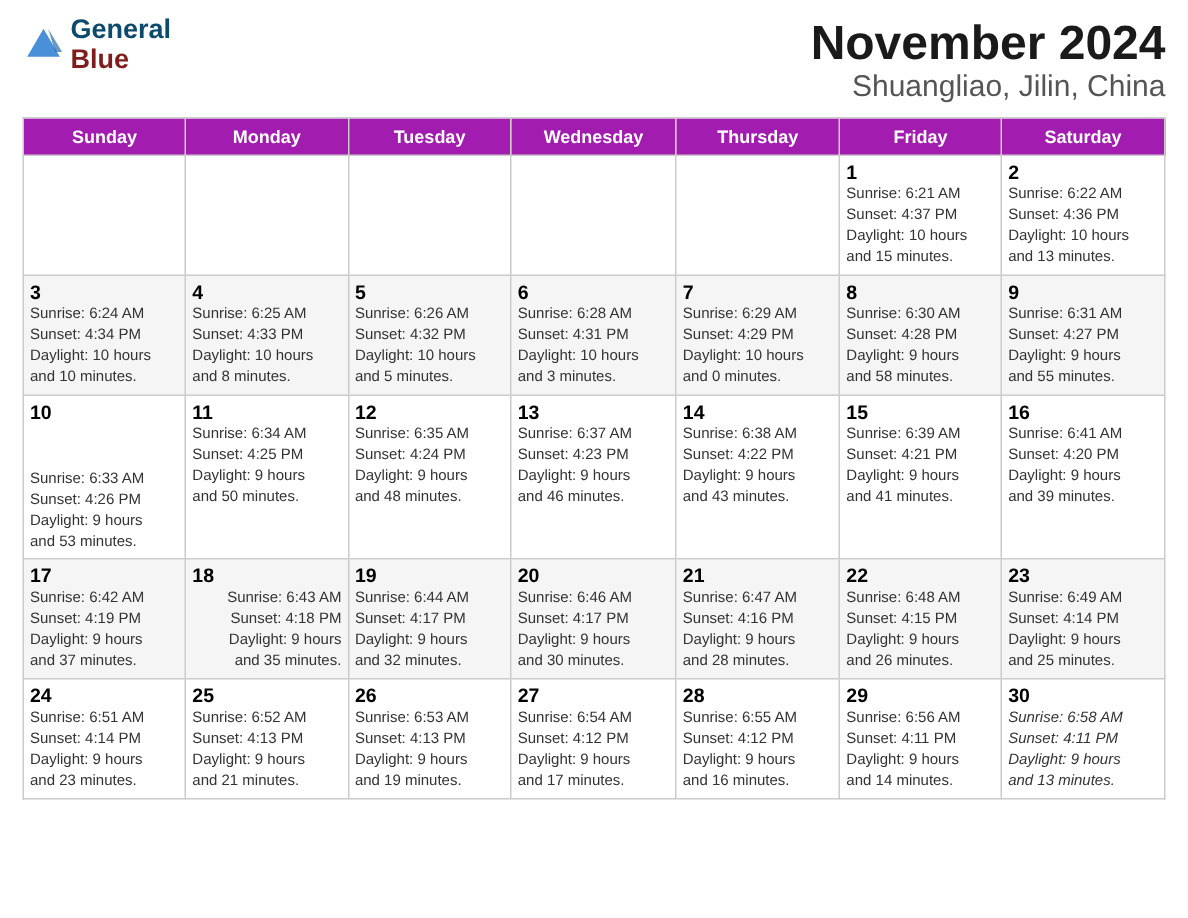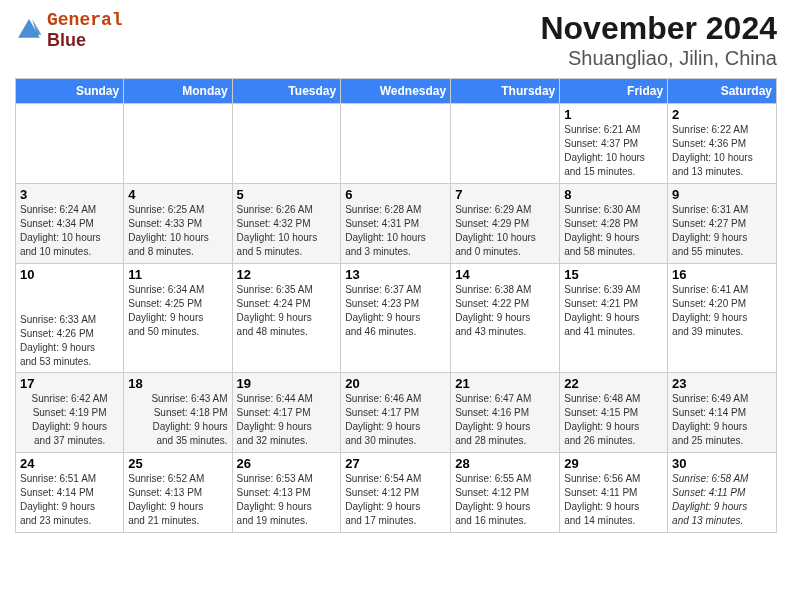--- a/index.html
+++ b/index.html
@@ -26,22 +26,21 @@
       align-items: center;
       gap: 4px;
     }
     .logo-text {
       font-size: 18px;
       font-weight: bold;
       color: #1a1a1a;
       line-height: 1.1;
     }
     .logo-text span {
-      color: #c2410c;
-      font-family: Liberation Mono, monospace;
+      color: #0c4a6e;
     }
     .logo-icon {
       width: 28px;
       height: 28px;
     }
     .title-block {
       text-align: right;
     }
     .month-title {
       font-size: 32px;
@@ -51,24 +50,24 @@
     .location {
       font-size: 20px;
       color: #555;
     }
     .calendar {
       width: 100%;
       border-collapse: collapse;
       font-size: 11px;
     }
     .calendar th {
-      background: #3b82f6;
+      background: #a21caf;
       color: #fff;
       padding: 5px 4px;
-      text-align: right;
+      text-align: center;
       font-size: 12px;
       font-weight: bold;
       border: 1px solid #ccc;
     }
     .calendar td {
       border: 1px solid #ccc;
       vertical-align: top;
       padding: 3px 4px;
       width: 113px;
       height: 80px;
@@ -245,21 +244,21 @@
             <span class="day-num">16</span>
             <div class="day-info" style="white-space: pre-line;">Sunrise: 6:41 AM
 Sunset: 4:20 PM
 Daylight: 9 hours
 and 39 minutes.</div>
           </td>
         </tr>
         <tr>
           <td>
             <span class="day-num">17</span>
-            <div class="day-info" style="white-space: pre-line; text-align: center;">Sunrise: 6:42 AM
+            <div class="day-info" style="white-space: pre-line;">Sunrise: 6:42 AM
 Sunset: 4:19 PM
 Daylight: 9 hours
 and 37 minutes.</div>
           </td>
           <td>
             <span class="day-num">18</span>
             <div class="day-info" style="white-space: pre-line; text-align: right;">Sunrise: 6:43 AM
 Sunset: 4:18 PM
 Daylight: 9 hours
 and 35 minutes.</div>

